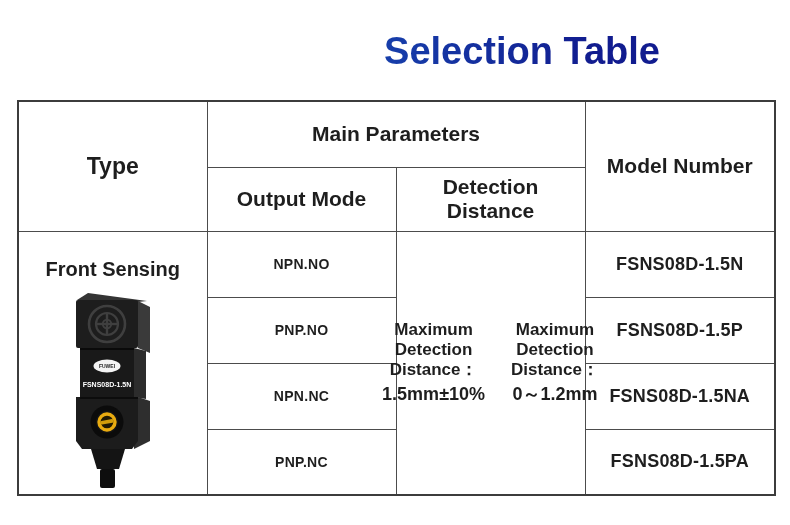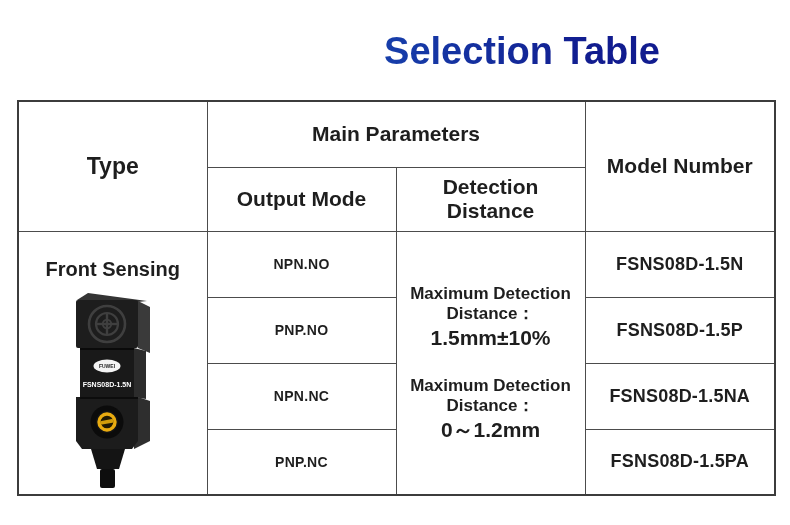--- a/index.html
+++ b/index.html
@@ -53,27 +53,27 @@
   .type-label {
     padding-top: 26px; font-size: 20px; font-weight: 700;
     text-align: center;
   }
   .product-wrap { margin-top: 10px; text-align: center; }
   .product-wrap svg { display: inline-block; }
 
   
   .dd-cell { }
   .dd-inner {
-    display: flex; flex-direction: column;
-    justify-content: center; align-items: center;
+    display: flex; flex-direction: row;
+    justify-content: center; align-items: flex-start;
     gap: 26px; height: 100%;
   }
   .dd-block { text-align: center; }
   .dd-line  { font-size: 17px; font-weight: 700; line-height: 20px; }
-  .dd-value { font-size: 21px; font-weight: 700; line-height: 24px; margin-top: 2px; }
+  .dd-value { font-size: 18px; font-weight: 700; line-height: 24px; margin-top: 2px; }
 </style>
 </head>
 <body>
 
 <div class="page">
 
   <h1 class="title">Selection Table</h1>
 
   <table class="sel-table">
     <colgroup>

